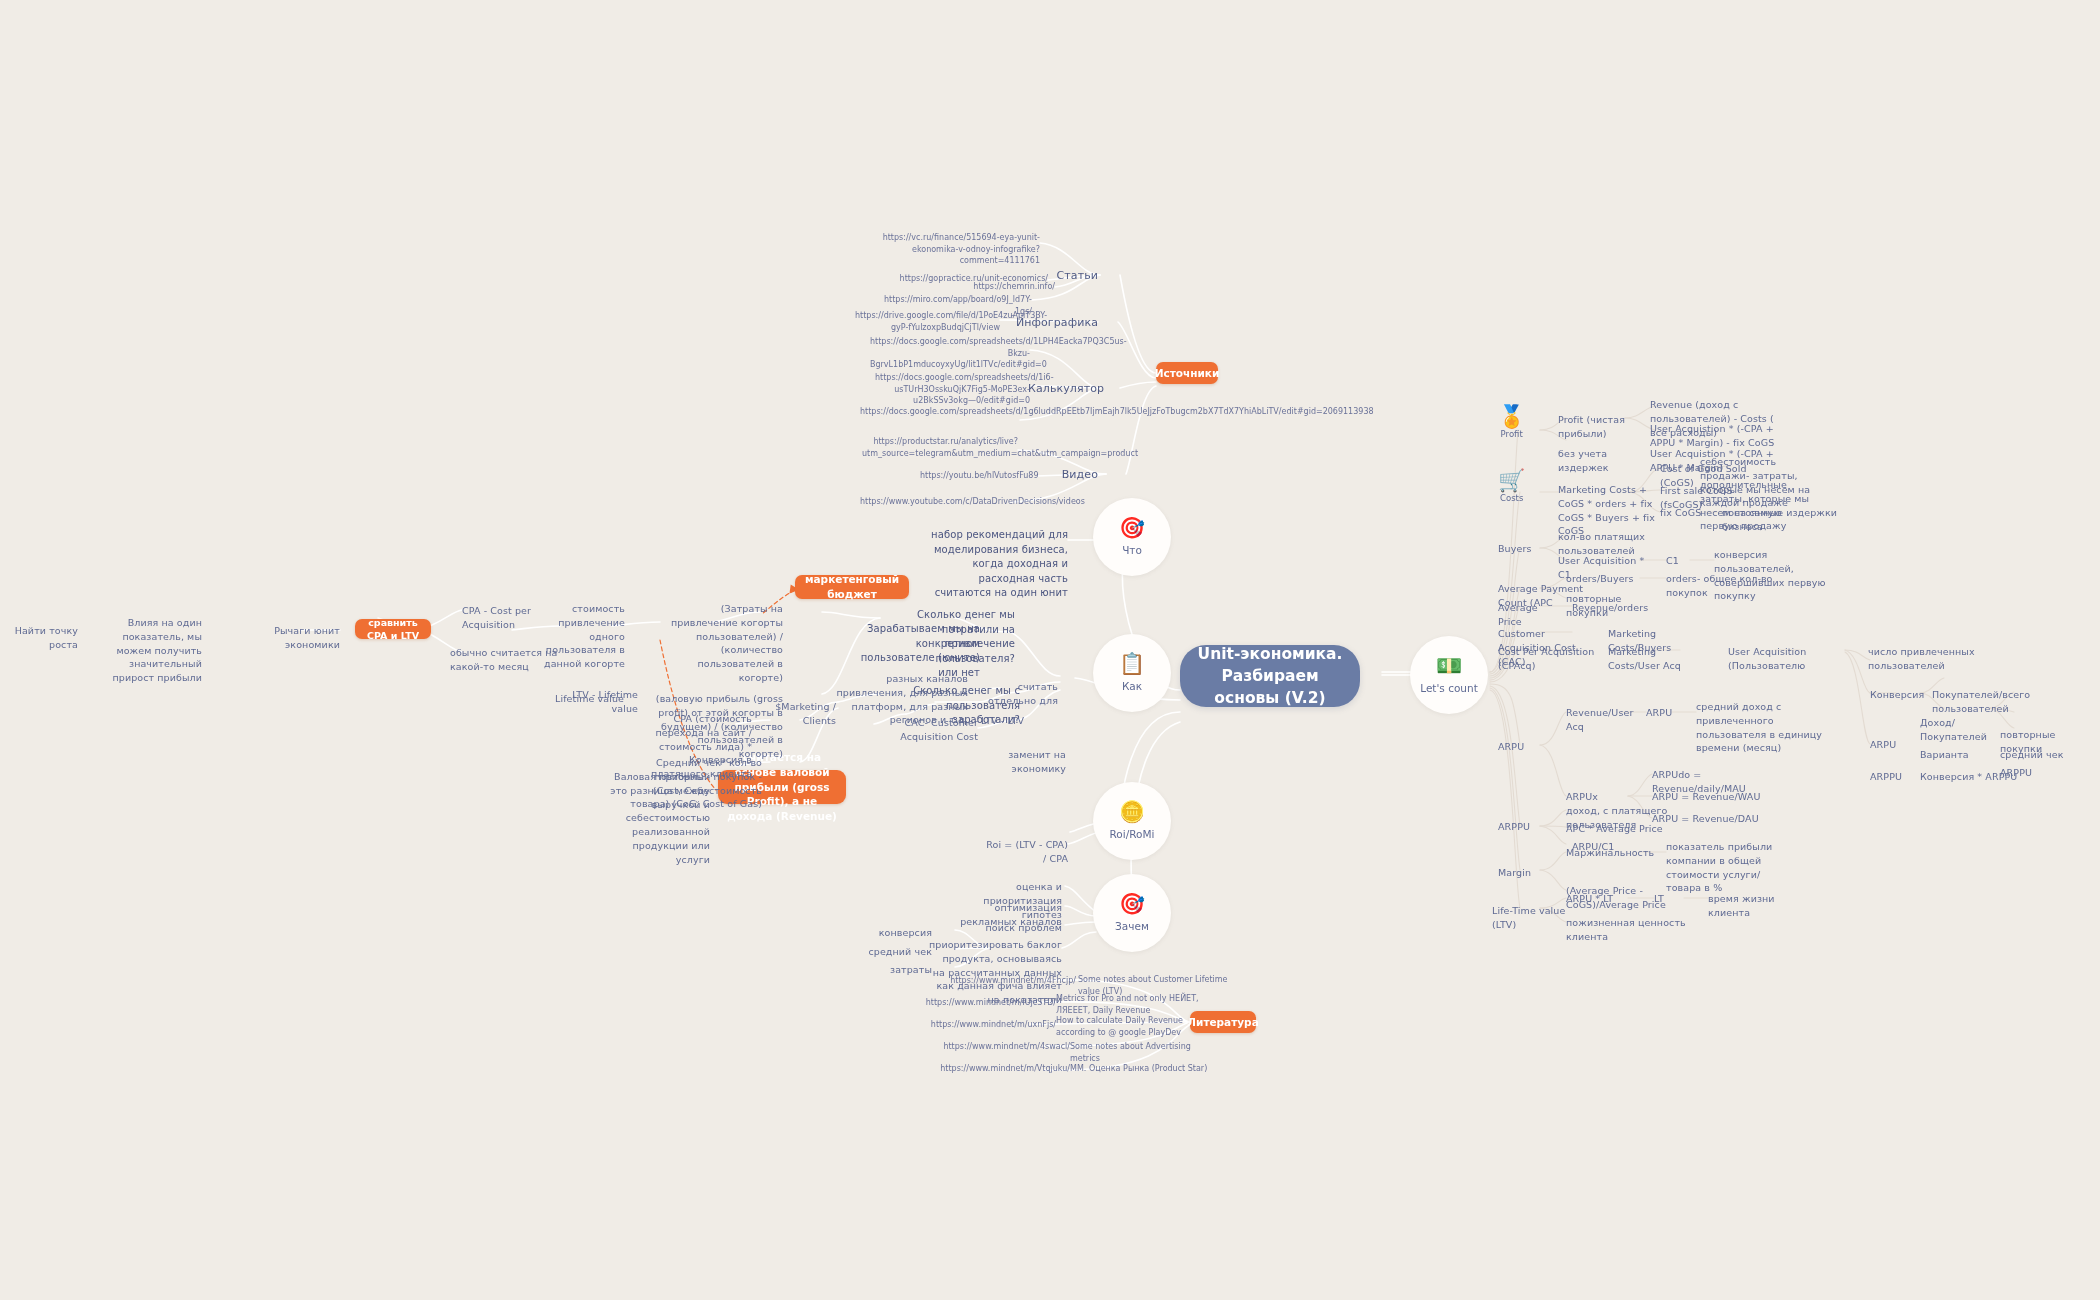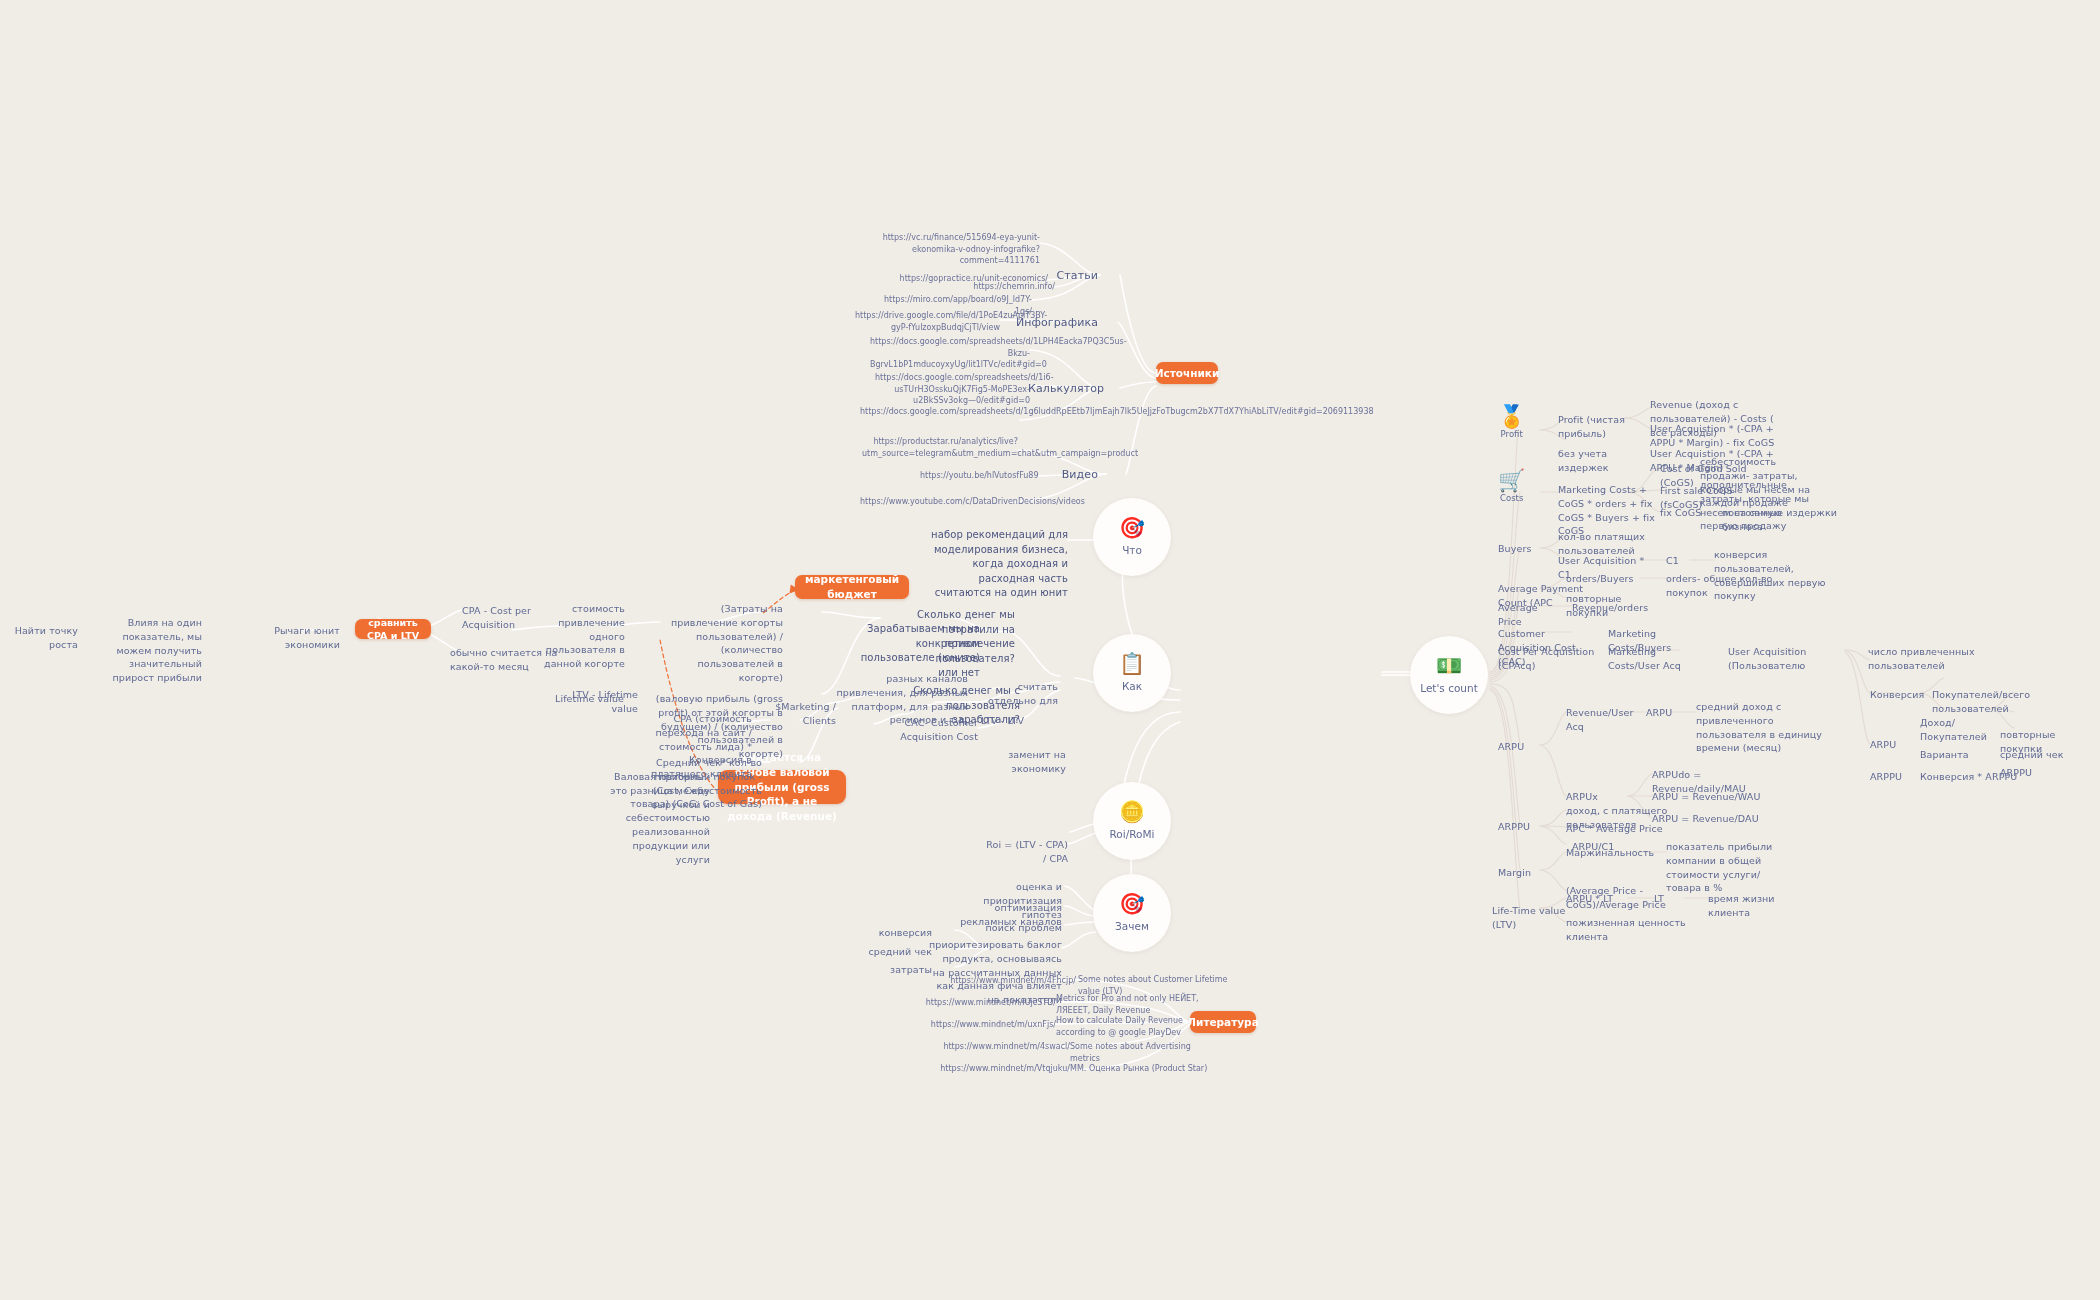--- a/index.html
+++ b/index.html
@@ -251,20 +251,25 @@
 
     <g fill="none" stroke="#ef6f33" stroke-width="1.2" stroke-dasharray="4 3" stroke-linecap="round">
       <path d="M795 590 C780 598 772 606 762 614"></path>
       <path d="M660 640 C672 700 690 760 716 790"></path>
     </g>
     <g fill="#ef6f33">
       <path d="M790 585 l9 4 -9 5 z" transform="rotate(8 794 590)"></path>
     </g>
   </svg>
 
+  <div class="central" style="left:1180px;top:705px;width:180px;height:62px;transform:translate(0,-60px);">
+    <span>Unit-экономика.
+Разбираем
+основы (V.2)</span>
+  </div>
 
   <div class="circ" style="left:1093px;top:498px;width:78px;height:78px;">
     <span class="emj">🎯</span>
     <span class="lbl">Что</span>
   </div>
 
   <div class="circ" style="left:1093px;top:634px;width:78px;height:78px;">
     <span class="emj">📋</span>
     <span class="lbl">Как</span>
   </div>
@@ -365,21 +370,21 @@
 
   <div class="tn url" style="left:1078px;top:974px;width:150px;">Some notes about Customer Lifetime value (LTV)</div>
   <div class="tn url" style="left:1056px;top:993px;width:150px;">Metrics for Pro and not only HEЙET, ЛЯЕЕЕT, Daily Revenue</div>
   <div class="tn url" style="left:1056px;top:1015px;width:150px;">How to calculate Daily Revenue according to @ google PlayDev</div>
   <div class="tn url" style="left:1070px;top:1041px;width:150px;">Some notes about Advertising metrics</div>
   <div class="tn url" style="left:1070px;top:1063px;width:150px;">MM. Оценка Рынка (Product Star)</div>
 
   <div class="ibadge" style="left:1498px;top:406px;">🏅
     <span class="cap">Profit</span>
   </div>
-  <div class="tn" style="left:1558px;top:413px;width:72px;">Profit (чистая прибыль)</div>
+  <div class="tn" style="left:1558px;top:413px;width:72px;">Profit (чистая прибыли)</div>
   <div class="tn" style="left:1650px;top:398px;width:130px;">Revenue (доход с пользователей) - Costs ( все расходы)</div>
   <div class="tn" style="left:1650px;top:422px;width:130px;">User Acquistion * (-CPA + APPU * Margin) - fix CoGS</div>
   <div class="tn" style="left:1558px;top:447px;width:76px;">без учета издержек</div>
   <div class="tn" style="left:1650px;top:447px;width:150px;">User Acquistion * (-CPA + APPU * Margin)</div>
 
   <div class="ibadge" style="left:1498px;top:470px;">🛒
     <span class="cap">Costs</span>
   </div>
   <div class="tn" style="left:1558px;top:483px;width:118px;">Marketing Costs + CoGS * orders + fix CoGS * Buyers + fix CoGS</div>
   <div class="tn" style="left:1660px;top:462px;width:102px;">Cost of Good Sold (CoGS)</div>

